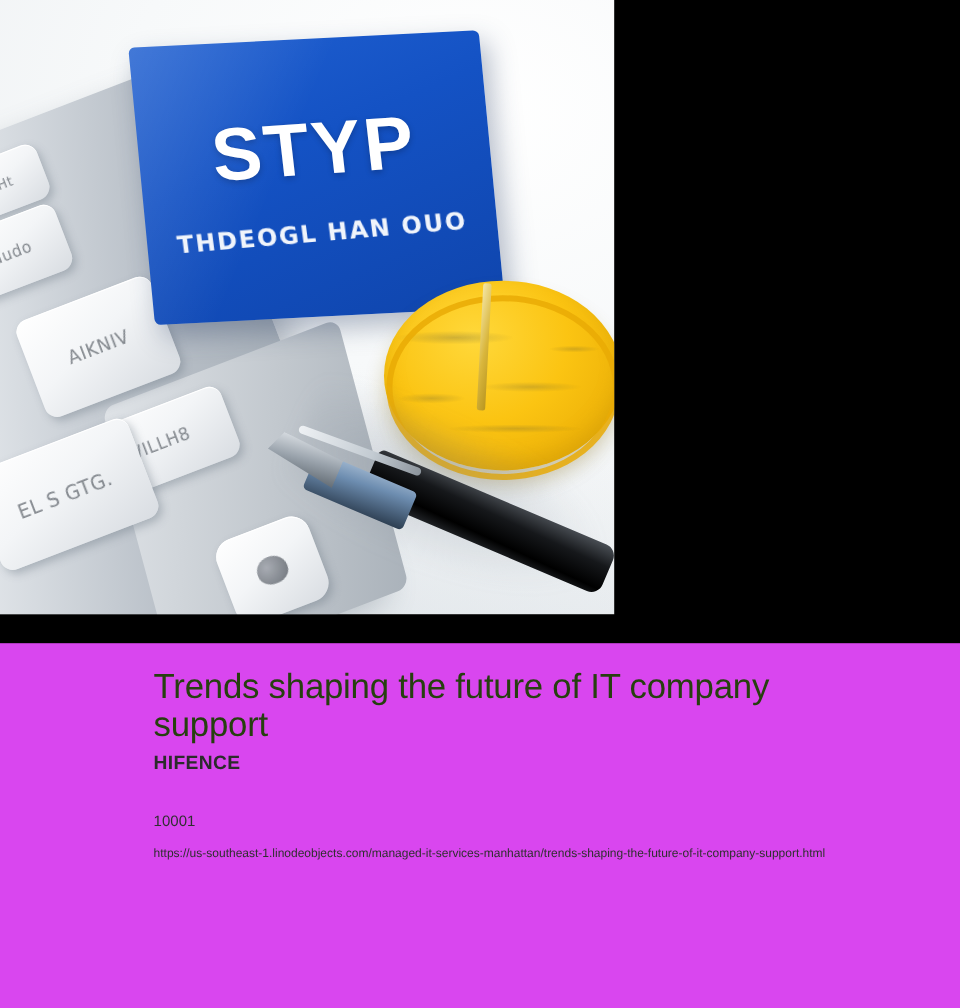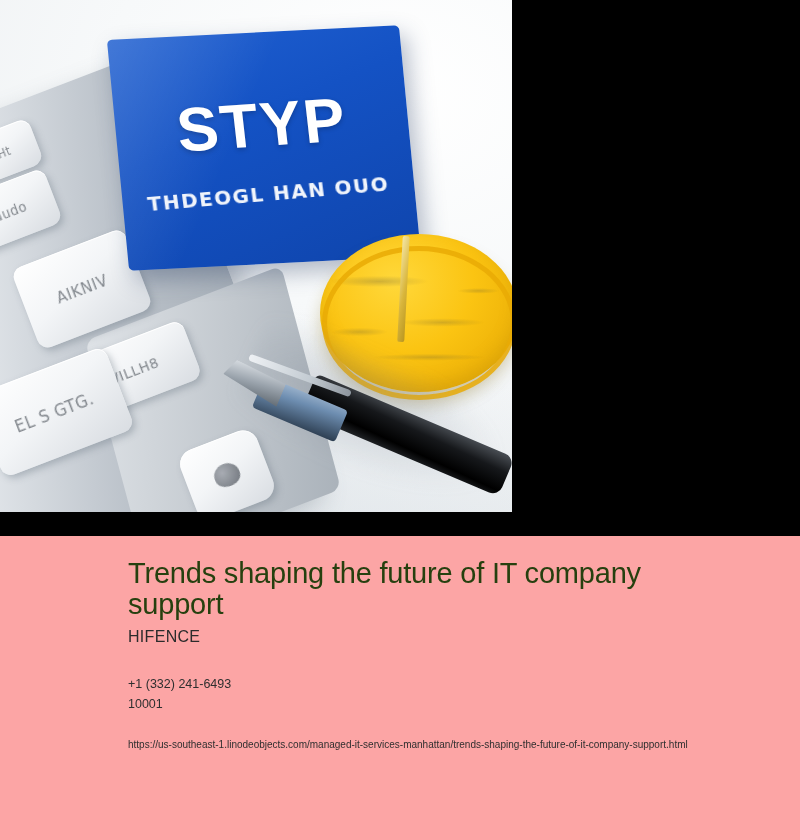--- a/index.html
+++ b/index.html
@@ -271,56 +271,56 @@
     background: #000000;
   }
 
   
   .card {
     position: absolute;
     left: 0;
     top: 536px;
     width: 800px;
     height: 304px;
-    background: #fca5a5;
+    background: #d946ef;
   }
   .card-inner {
     position: absolute;
     left: 128px;
     top: 22px;
     right: 40px;
   }
   .headline {
     margin: 0;
     color: #26400f;
     font-size: 29px;
     line-height: 1.08;
     font-weight: normal;
     letter-spacing: -0.2px;
     max-width: 600px;
   }
   .brand {
     margin: 7px 0 0 0;
     color: #2b2b2b;
     font-size: 16px;
-    font-weight: normal;
+    font-weight: bold;
     letter-spacing: 0.3px;
   }
   .contact {
     margin: 28px 0 0 0;
     padding: 0;
     list-style: none;
   }
   .contact li {
     color: #2f2f2f;
     font-size: 12.5px;
     line-height: 20px;
   }
   .source-url {
-    margin-top: 24px;
+    margin-top: 11px;
     color: #2f2f2f;
     font-size: 10px;
     line-height: 14px;
     word-break: break-all;
   }
 </style>
 </head>
 <body>
 
 <div class="page">
@@ -373,21 +373,20 @@
   <div class="gutter-bottom"></div>
 
   <div class="card">
     <div class="card-inner">
 
       <h1 class="headline">Trends shaping the future of IT company support</h1>
 
       <div class="brand">HIFENCE</div>
 
       <ul class="contact">
-        <li>+1 (332) 241-6493</li>
         <li>10001</li>
       </ul>
 
       <div class="source-url">https://us-southeast-1.linodeobjects.com/managed-it-services-manhattan/trends-shaping-the-future-of-it-company-support.html</div>
 
     </div>
   </div>
 
 </div>
 

